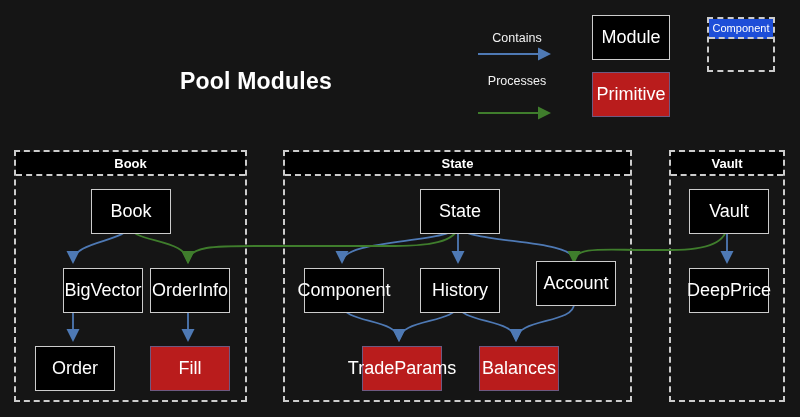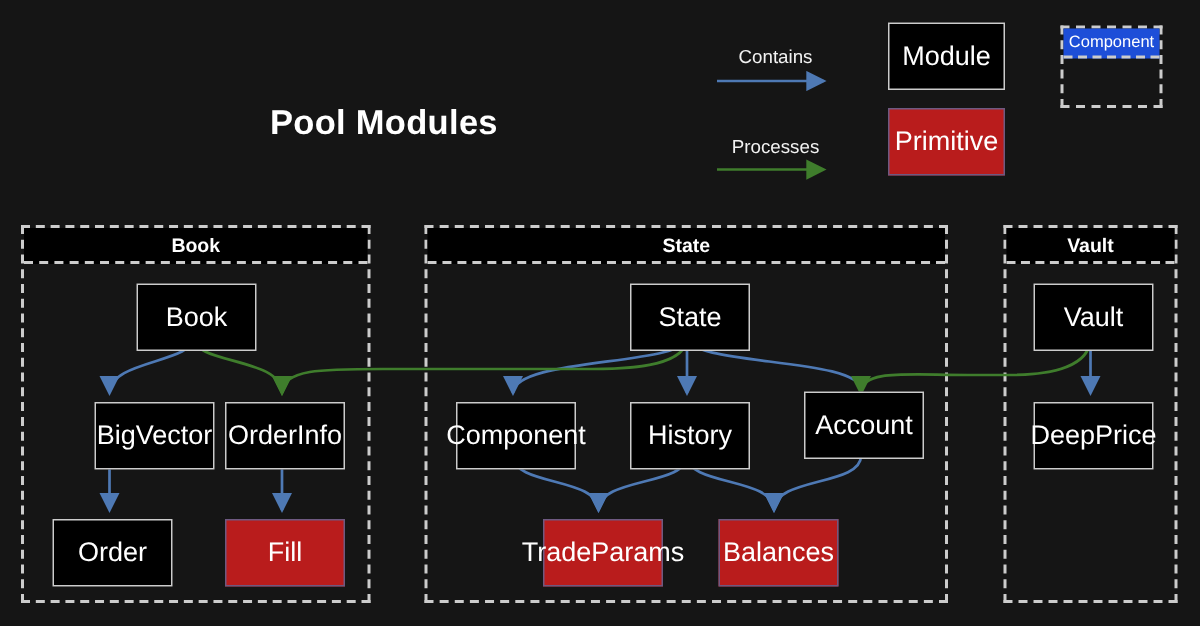--- a/index.html
+++ b/index.html
@@ -86,21 +86,21 @@
 
 <div class="stage">
 
   <h1 class="page-title">Pool Modules</h1>
 
   <div class="legend-label" style="left:477px;top:31px;">Contains</div>
   <svg class="legend-arrow" style="left:477px;top:47px;" viewBox="0 0 82 14">
     <path class="edge edge-c" d="M1,7 L72,7" marker-end="url(#arrow-blue)"></path>
   </svg>
 
-  <div class="legend-label" style="left:477px;top:74px;margin-top:17px;">Processes</div>
+  <div class="legend-label" style="left:477px;top:74px;">Processes</div>
   <svg class="legend-arrow" style="left:477px;top:106px;" viewBox="0 0 82 14">
     <path class="edge edge-p" d="M1,7 L72,7" marker-end="url(#arrow-green)"></path>
   </svg>
 
   <div class="legend-node legend-module">Module</div>
   <div class="legend-node primitive legend-primitive">Primitive</div>
 
   <div class="component-box">
     <div class="component-header">Component</div>
   </div>

